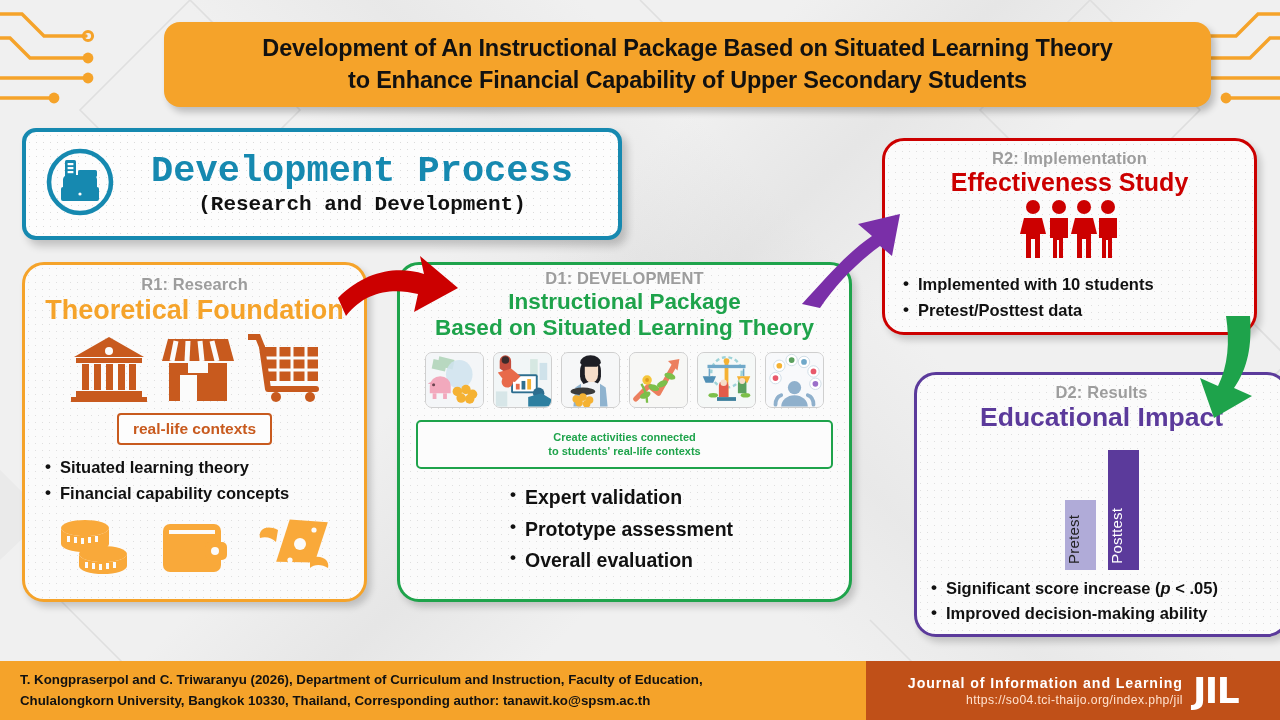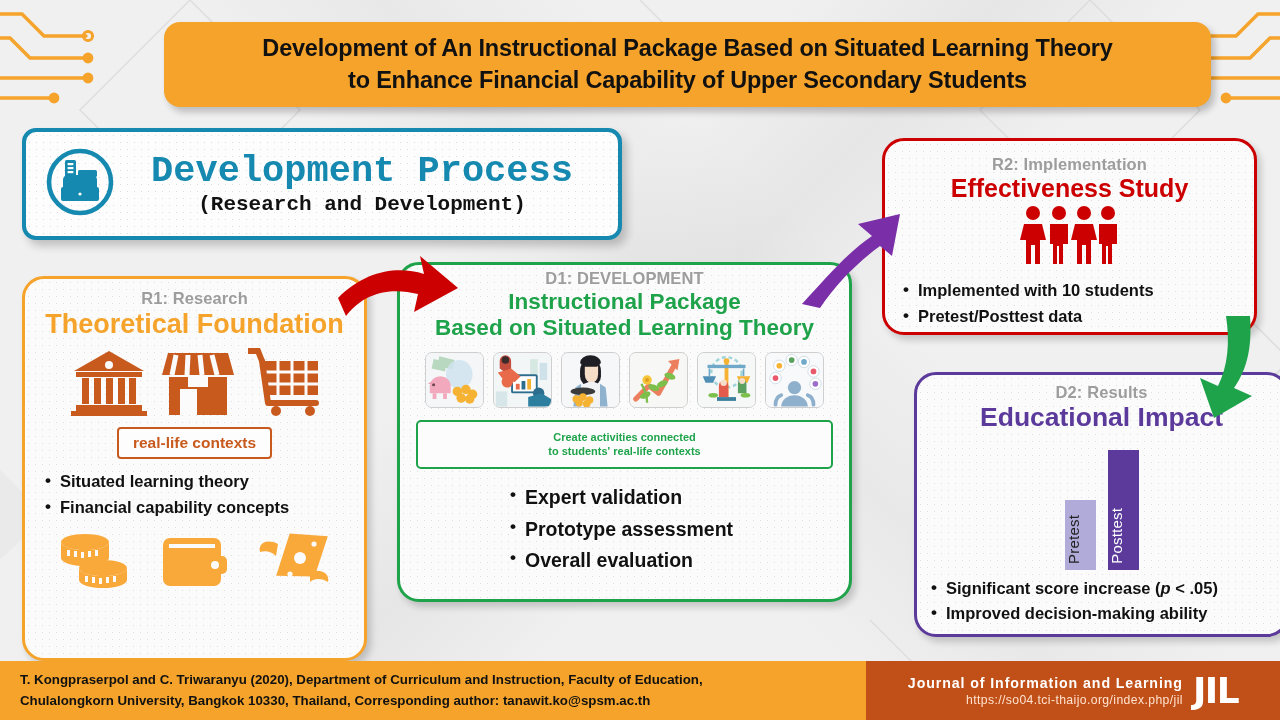--- a/index.html
+++ b/index.html
@@ -63,21 +63,21 @@
   .bullets { list-style: none; }
   .bullets li {
     font-size: 16.5px; font-weight: bold; color: #111; line-height: 1.55;
     position: relative; padding-left: 17px;
   }
   .bullets li::before {
     content: "\2022"; position: absolute; left: 2px; top: -1px; font-size: 17px;
   }
 
   
-  #panel-r1 { left: 22px; top: 276px; width: 345px; height: 385px;
+  #panel-r1 { left: 22px; top: 262px; width: 345px; height: 340px;
     border: 3px solid #F5A32A; }
   #panel-r1 .heading { font-size: 27px; color: #F5A32A; margin-top: 2px; }
   .ctx-badge {
     border: 2px solid #C85A1E; border-radius: 4px; color: #C85A1E;
     font-size: 15.5px; font-weight: bold; padding: 5px 14px;
     display: inline-block; background: #fdfdfd;
   }
 
   
   #panel-d1 { left: 397px; top: 262px; width: 455px; height: 340px;
@@ -468,21 +468,21 @@
   </div>
 
   <ul class="bullets">
     <li>Expert validation</li>
     <li>Prototype assessment</li>
     <li>Overall evaluation</li>
   </ul>
 </div>
 
 <div class="panel" id="panel-r2">
-  <div style="padding-top:14px">
+  <div style="padding-top:8px">
     <div class="kicker">R2: Implementation</div>
     <div class="heading">Effectiveness Study</div>
   </div>
 
   <div style="text-align:center;margin-top:3px;">
     <span>
       <svg width="104" height="60" viewBox="0 0 104 60">
         <g fill="#CC0000">
           <circle cx="15" cy="8" r="7"></circle>
           <path d="M6 19 h18 l4 16 h-6 v24 h-5 V40 h-4 v19 H8 V35 H2z"></path>
@@ -537,21 +537,21 @@
 </div>
 
 <div class="arrow" style="left:1178px;top:316px;">
   <svg width="96" height="108" viewBox="0 0 96 108">
     <path d="M72 0 C74 30 70 52 56 72 L74 80 L36 102 L22 62 L40 70 C50 50 52 26 48 0 Z" fill="#1EA34B"></path>
   </svg>
 </div>
 
 <div class="footer-left">
   <div>
-    <div class="ftxt">T. Kongpraserpol and C. Triwaranyu (2020), Department of Curriculum and Instruction, Faculty of Education,</div>
+    <div class="ftxt">T. Kongpraserpol and C. Triwaranyu (2026), Department of Curriculum and Instruction, Faculty of Education,</div>
     <div class="ftxt">Chulalongkorn University, Bangkok 10330, Thailand, Corresponding author: tanawit.ko@spsm.ac.th</div>
   </div>
 </div>
 
 <div class="footer-right">
   <div class="jtexts">
     <div class="jname">Journal of Information and Learning</div>
     <div class="jurl">https://so04.tci-thaijo.org/index.php/jil</div>
   </div>
   <div class="jil">JIL</div>

